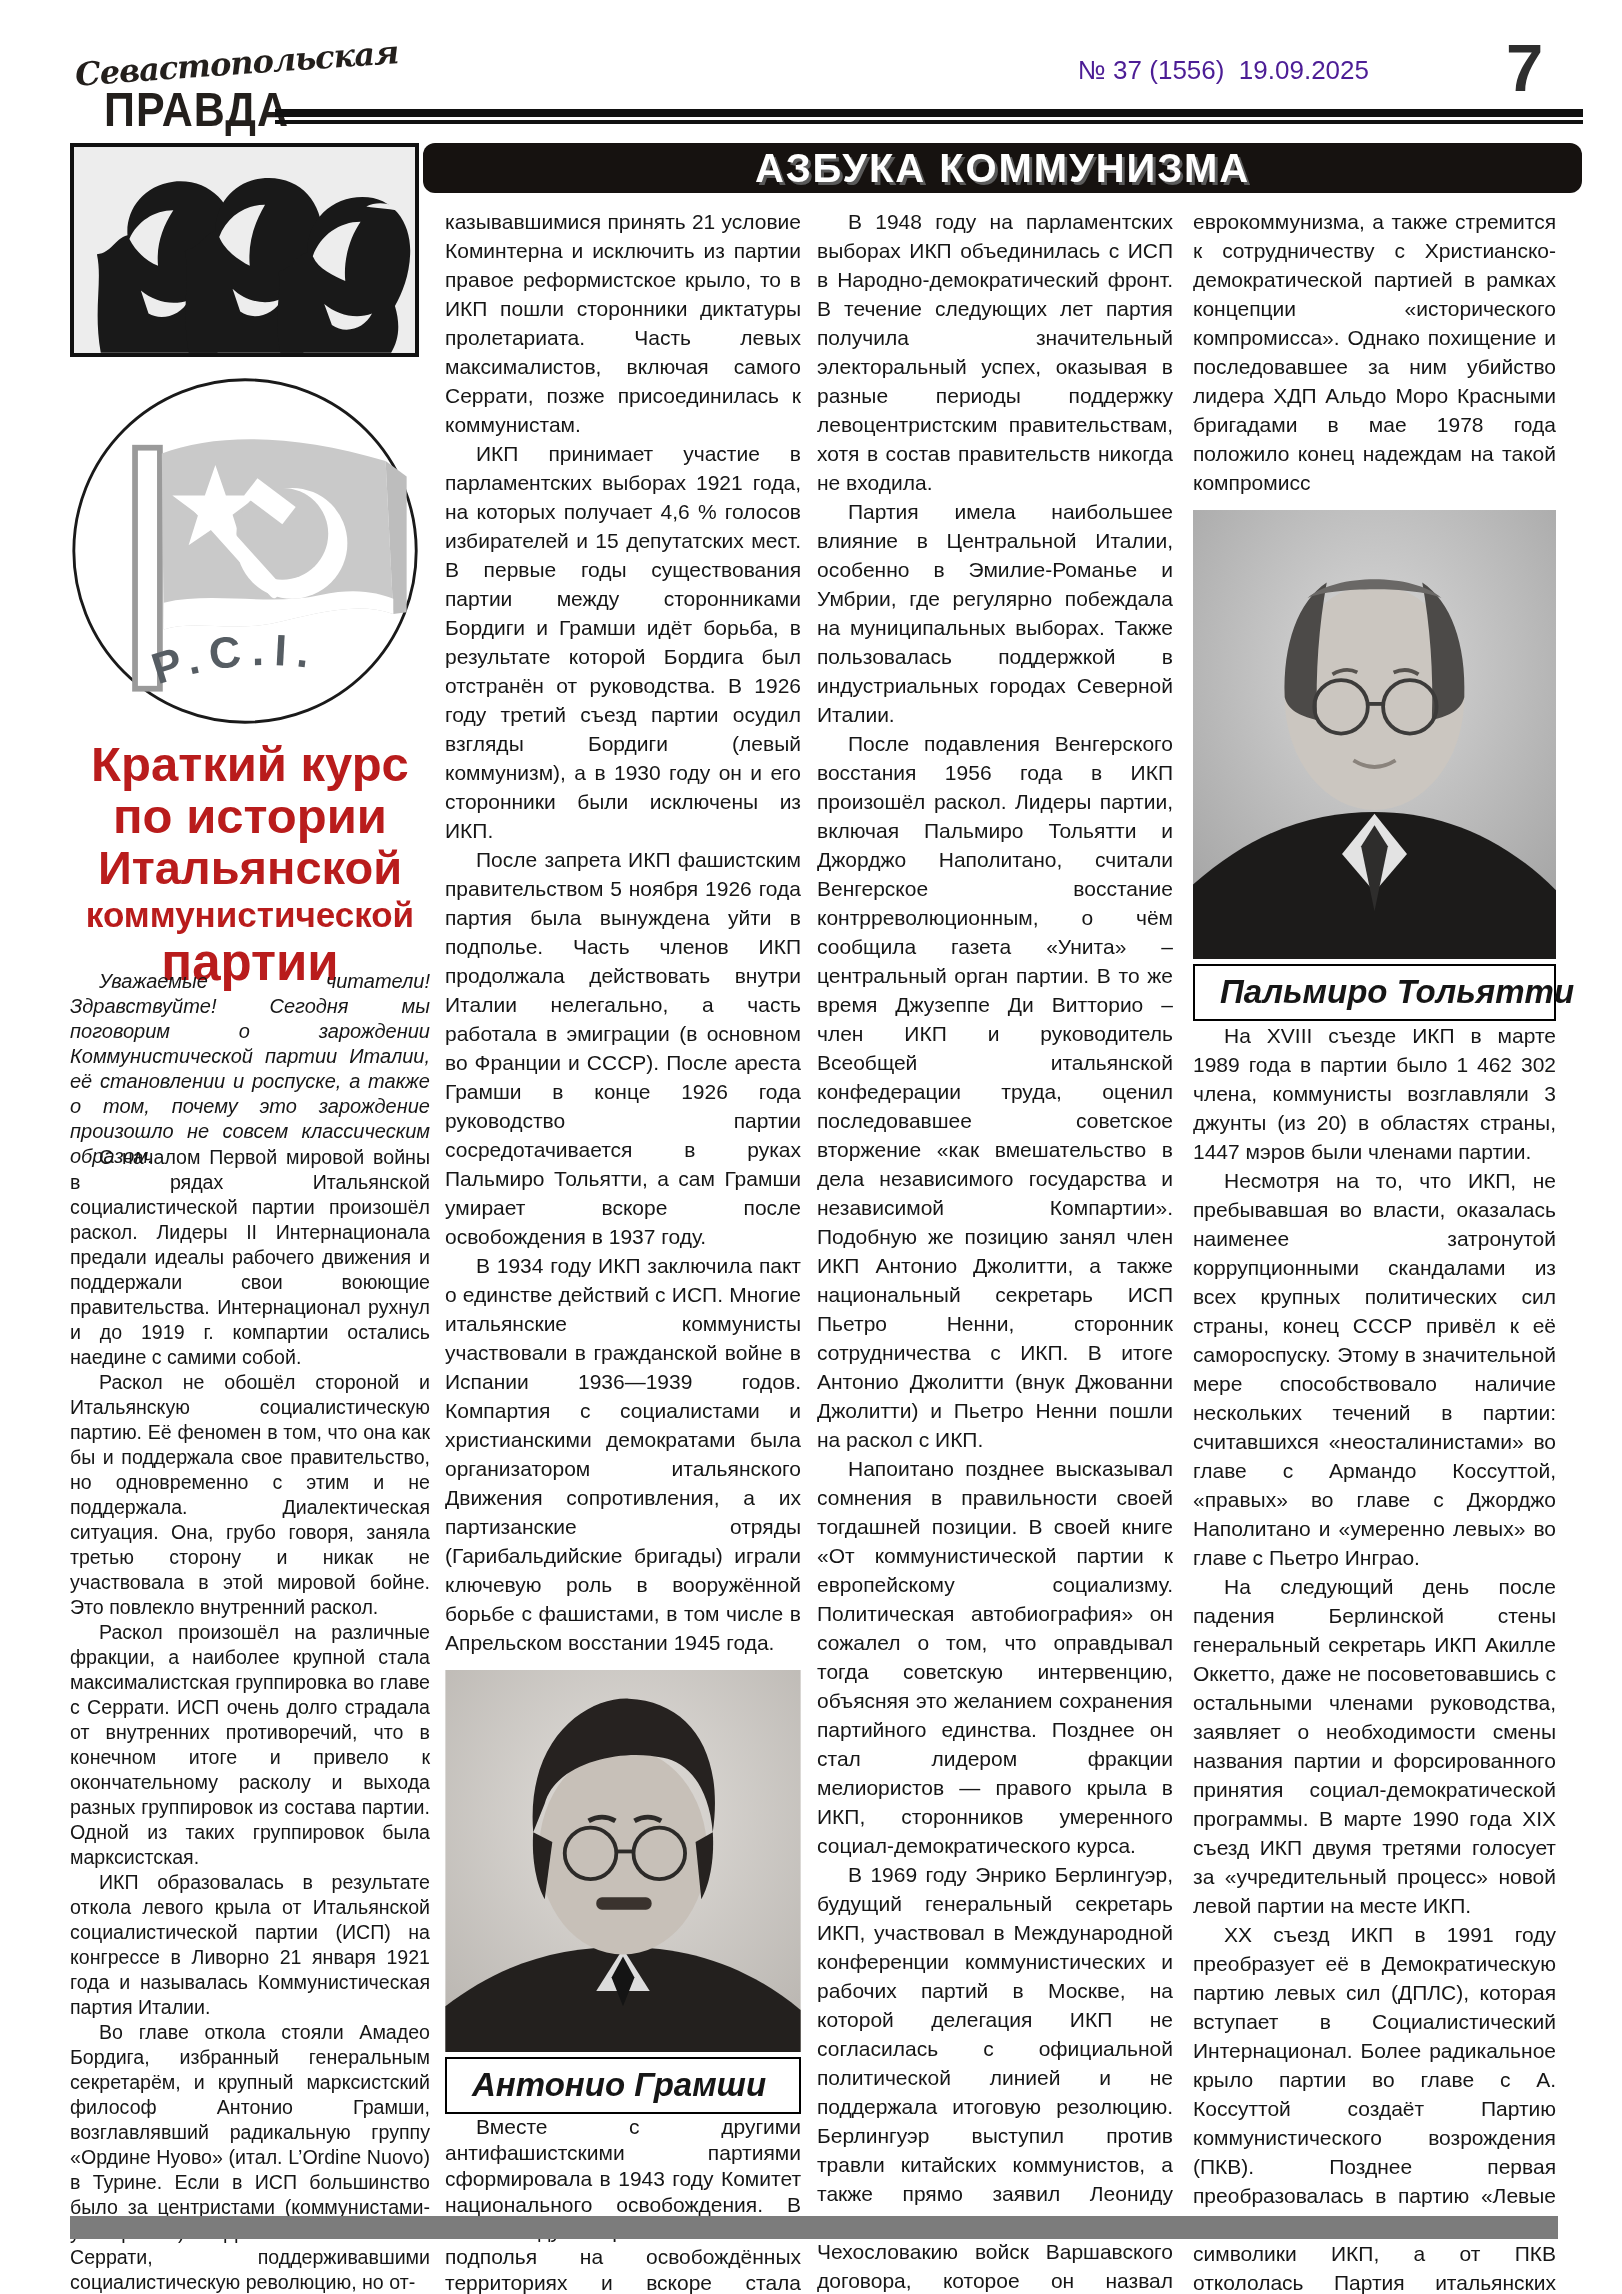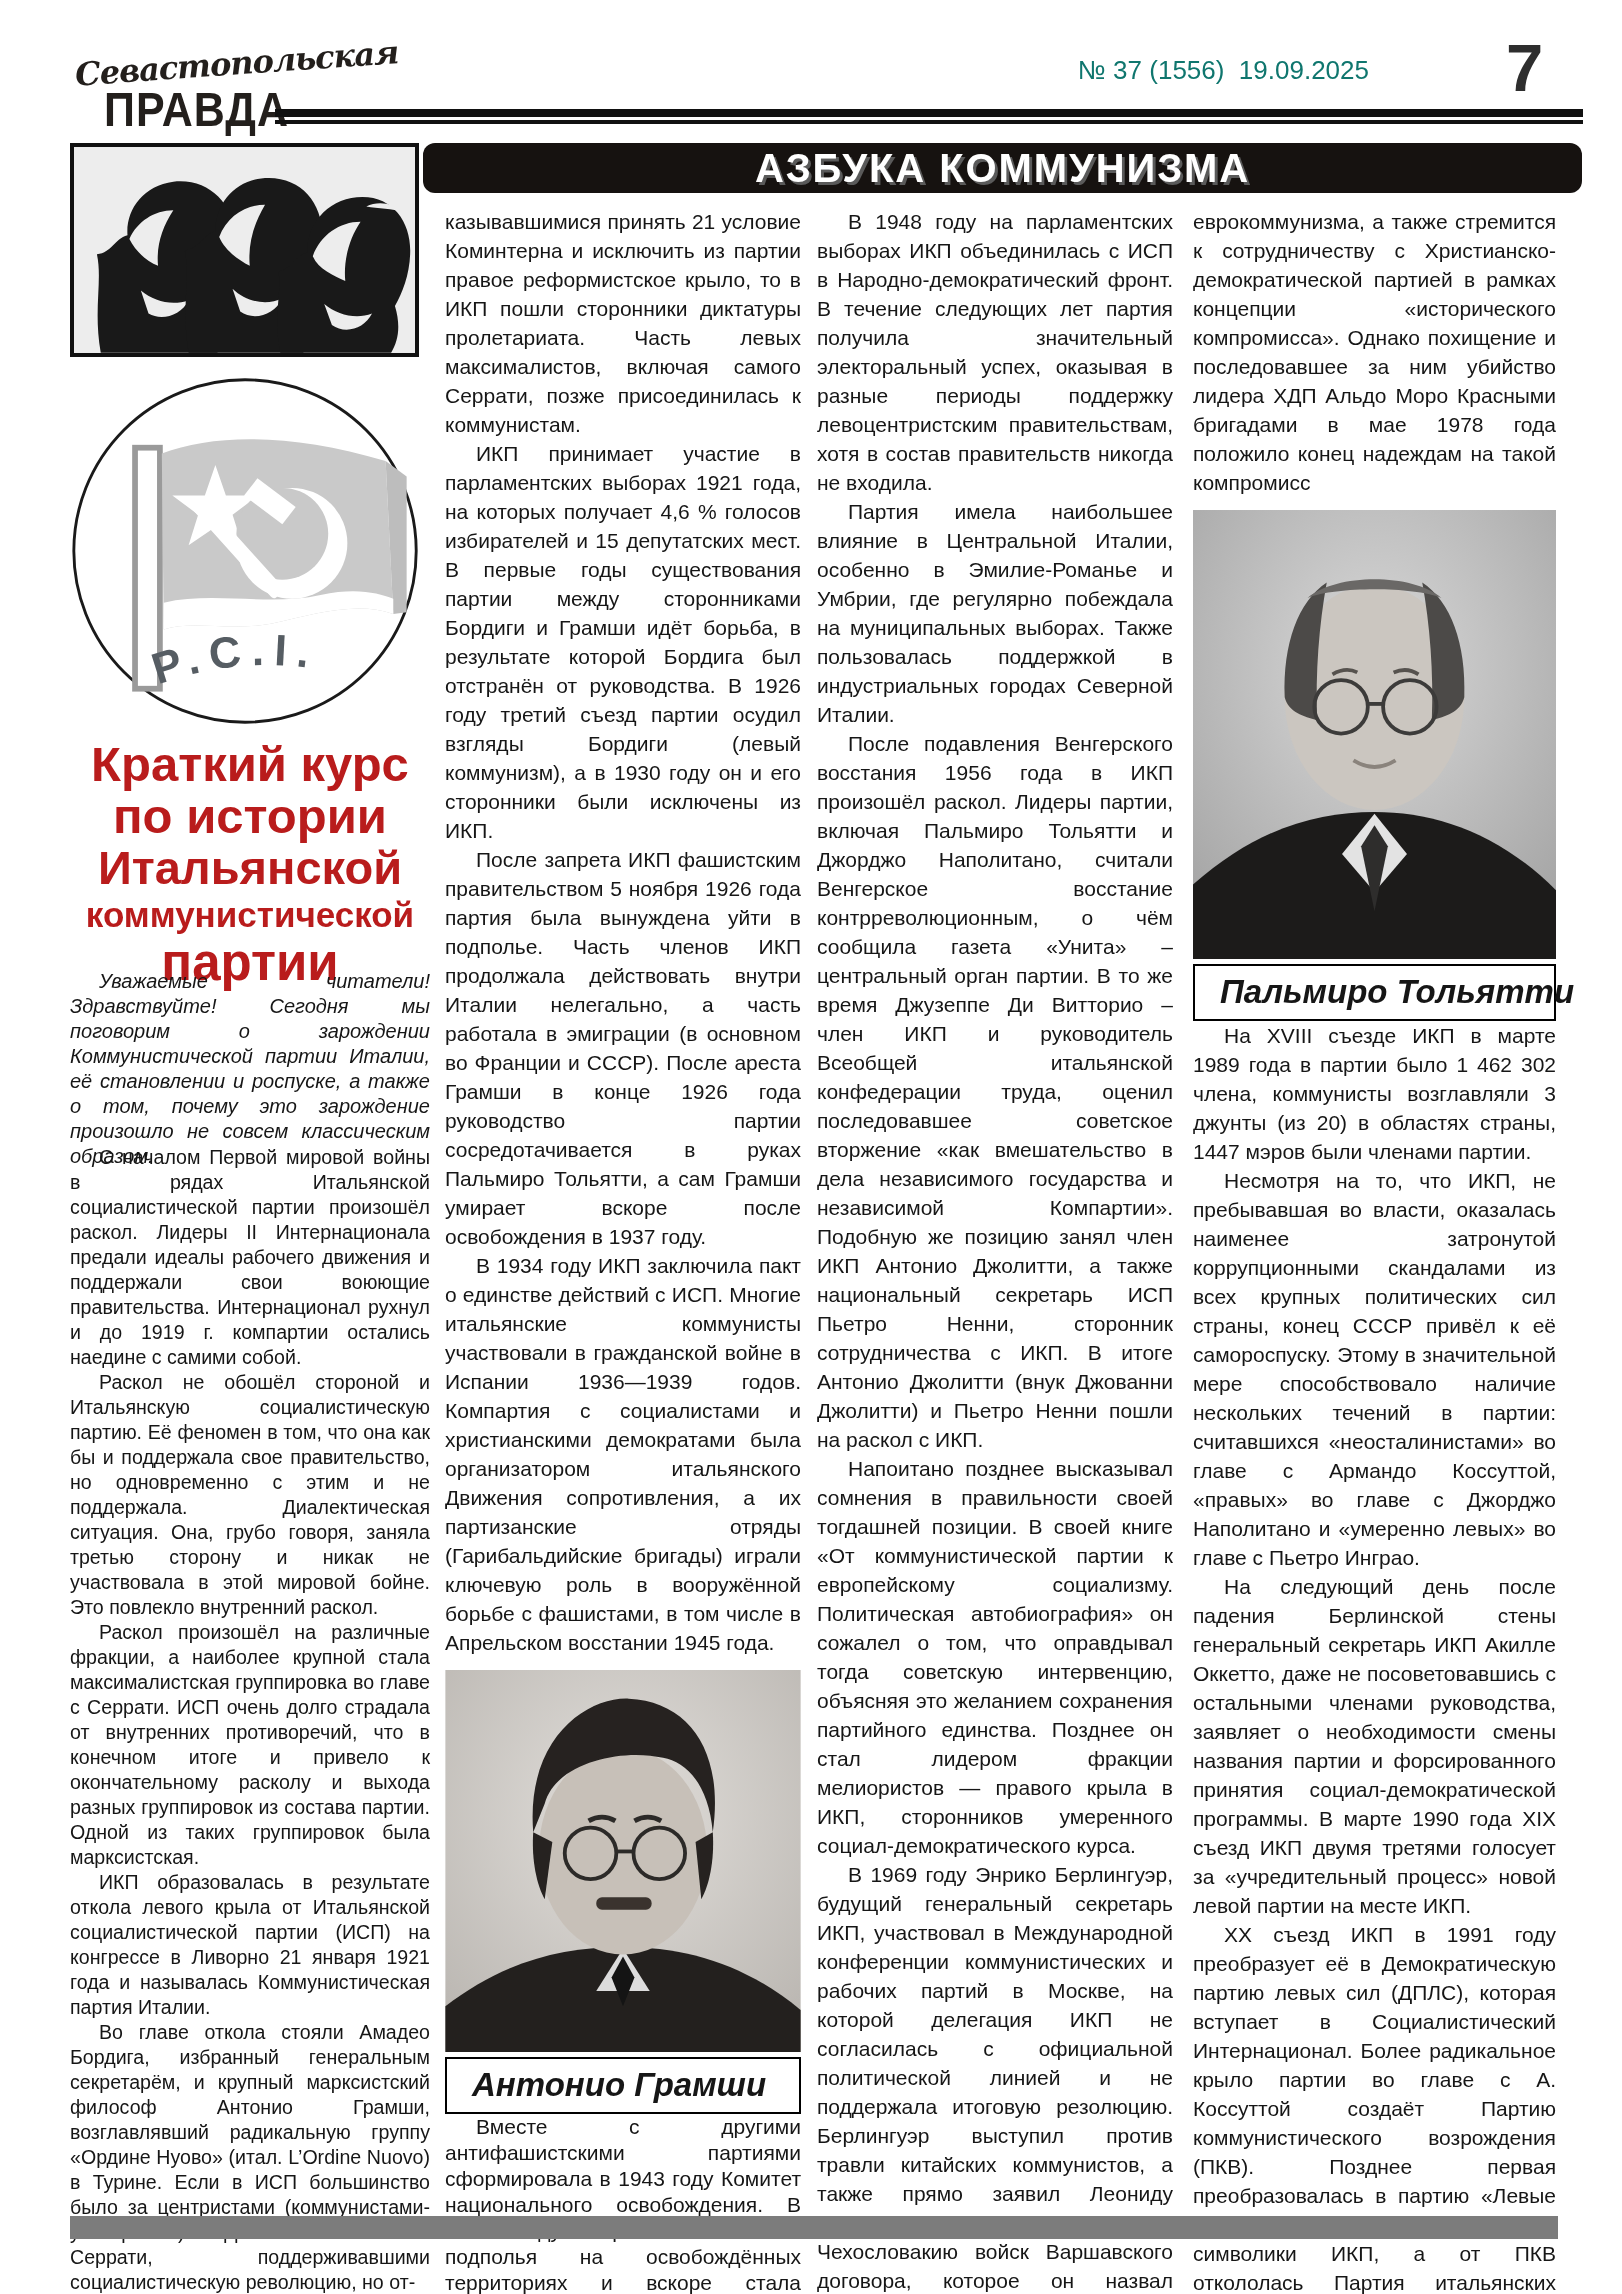--- a/index.html
+++ b/index.html
@@ -6,21 +6,21 @@
   body{width:1622px;height:2294px;position:relative;background:#ffffff;overflow:hidden;
        font-family:"Liberation Sans",sans-serif;color:#161616;}
   .abs{position:absolute;}
 
   
   .masthead{left:75px;top:48px;width:220px;height:96px;color:#231f1c;}
   .masthead-script{font-family:"DejaVu Serif",serif;font-style:italic;font-weight:bold;
        font-size:32px;transform:rotate(-4deg);letter-spacing:-1px;white-space:nowrap;}
   .masthead-block{font-size:43px;font-weight:bold;letter-spacing:1px;margin-left:29px;margin-top:-3.8px;
        transform:scaleY(1.12);transform-origin:left top;white-space:nowrap;}
-  .issue-line{left:1078px;top:55px;font-size:26px;color:#0f766e;white-space:pre;}
+  .issue-line{left:1078px;top:55px;font-size:26px;color:#4c1d95;white-space:pre;}
   .page-number{left:1506px;top:29px;font-size:67px;font-weight:bold;color:#2e2e2e;}
   .rule-top{left:275px;top:109px;width:1308px;height:7.6px;background:#111;}
   .rule-bottom{left:275px;top:120px;width:1308px;height:3.8px;background:#111;}
 
   .heads-box{left:70px;top:143px;width:341px;height:206px;border:4.8px solid #111;background:#ededed;}
   .banner{left:423px;top:143px;width:1159px;height:50px;background:#161210;
           display:flex;align-items:center;justify-content:center;border-radius:12px;}
   .banner-title{color:#fff;font-size:40px;font-weight:bold;letter-spacing:1.9px;
           text-shadow:2.9px 2.9px 0 #5a5a5a;white-space:nowrap;}
 

